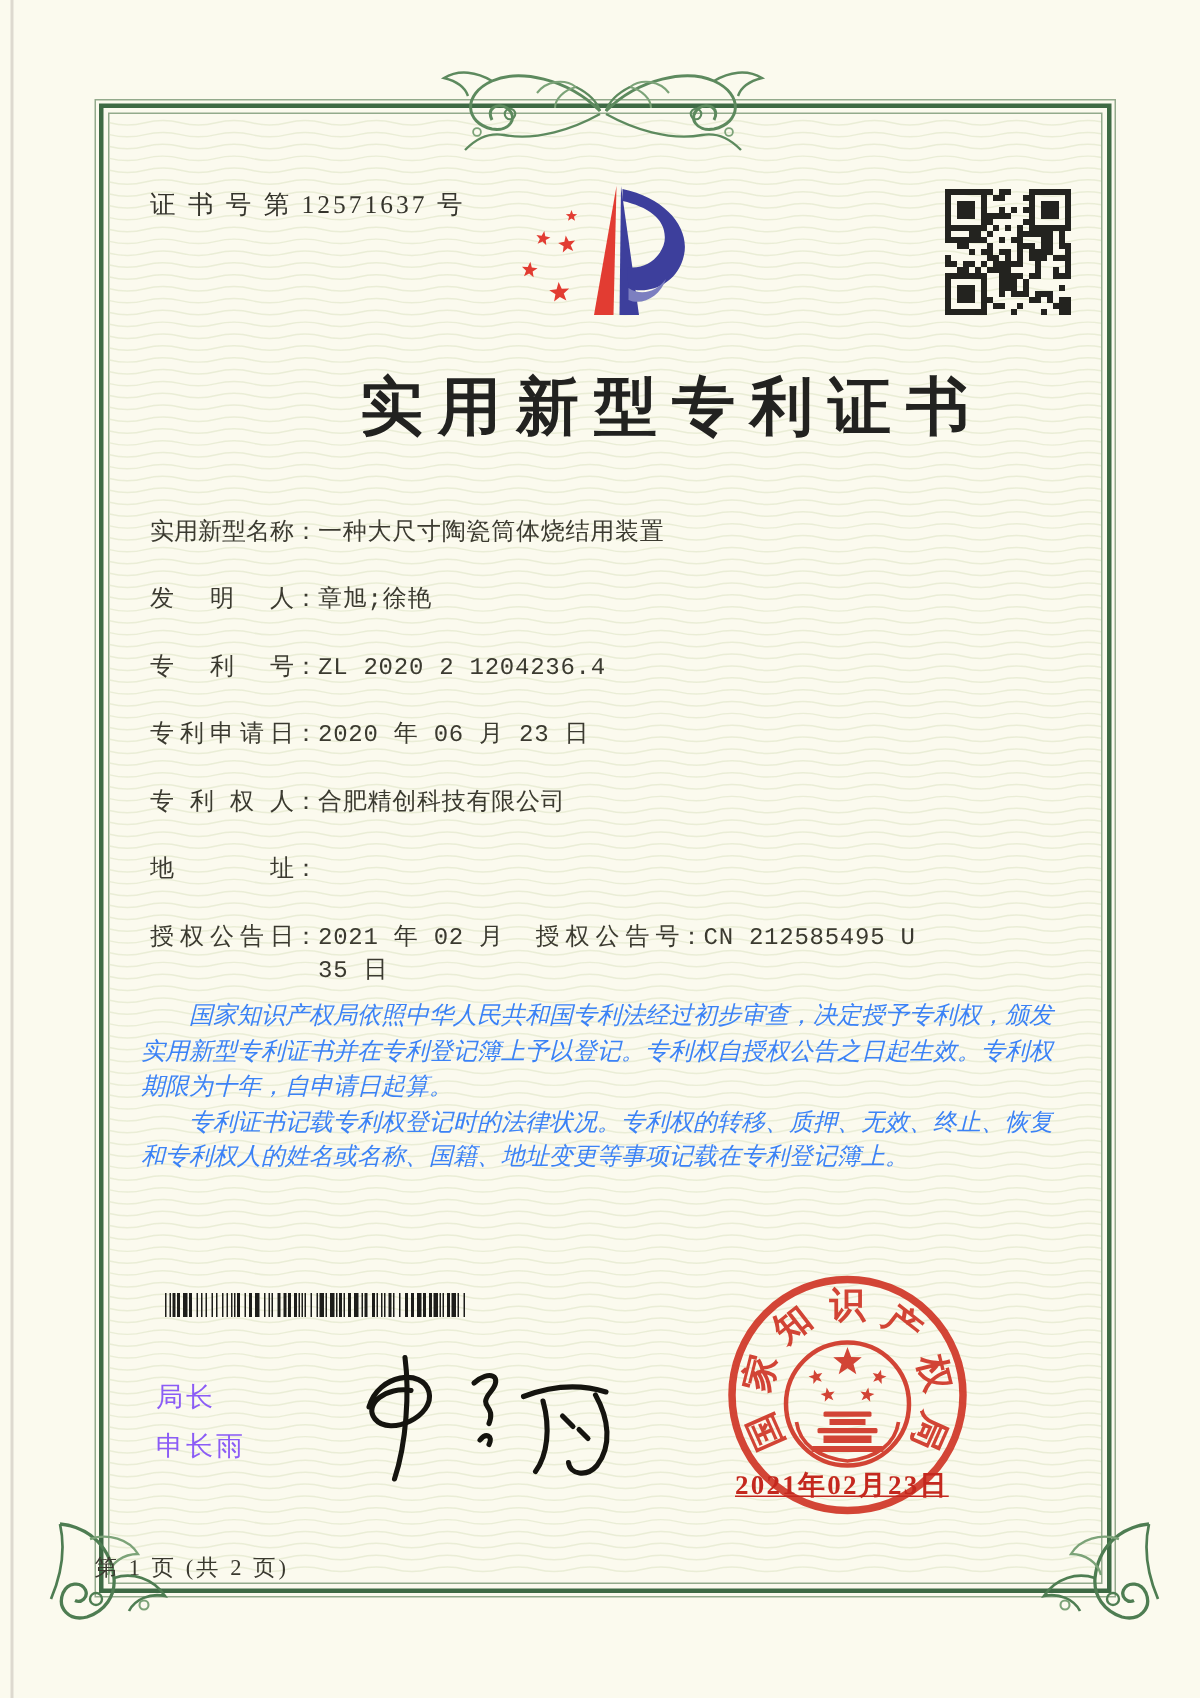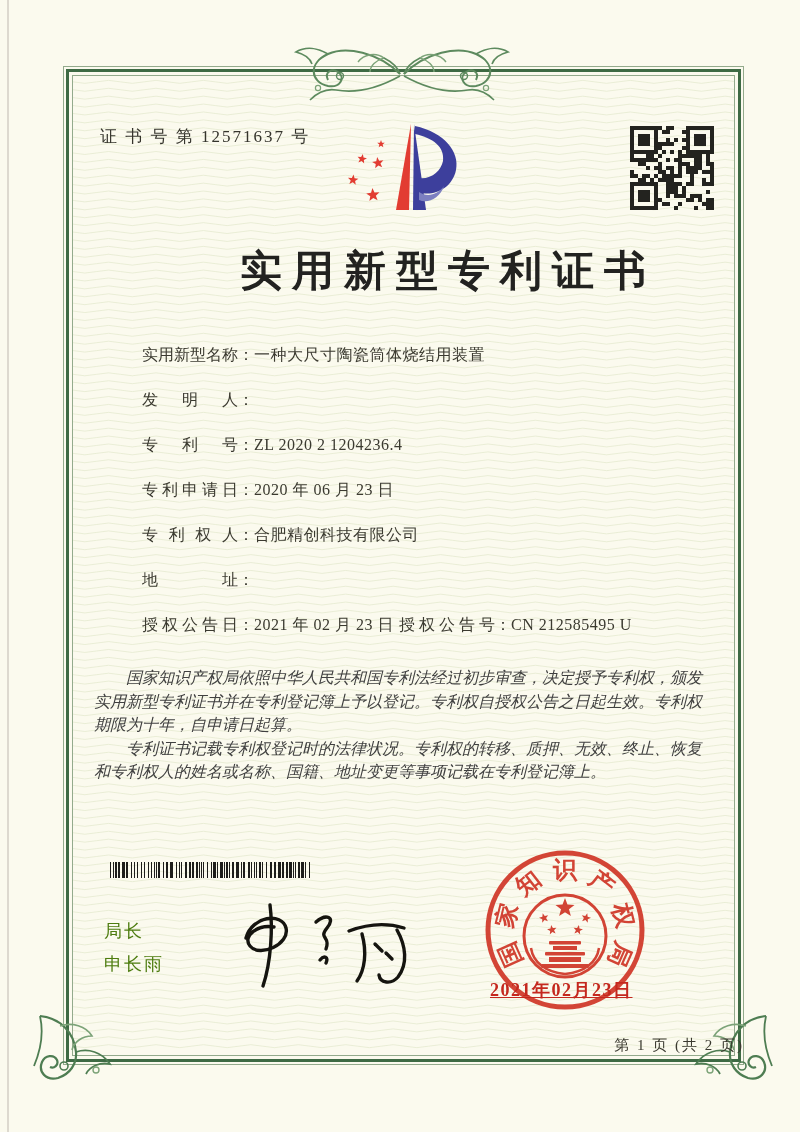--- a/index.html
+++ b/index.html
@@ -19,45 +19,45 @@
   #waves { position:absolute; left:0; top:0; width:100%; height:100%; }
 
   .cert-no { position:absolute; left:100px; top:125px; font-size:17px; letter-spacing:2px; color:#35342c; }
 
   .logo { position:absolute; left:330px; top:110px; width:132px; height:116px; }
   .qr { position:absolute; left:630px; top:126px; width:84px; height:84px; }
 
   .title { position:absolute; left:0; top:243px; width:100%; text-align:center;
     font-size:42px; font-weight:600; letter-spacing:10px; color:#222220;margin-left:48px; }
 
-  .fields { position:absolute; left:100px; top:344px; width:614px; font-size:16px; color:#3b3a30;margin-left:42px; }
+  .fields { position:absolute; left:100px; top:344px; width:614px; font-size:16px; color:#3b3a30; }
   .f-row { display:flex; margin-bottom:23px; line-height:22px; }
   .f-label { flex:0 0 96px; text-align:justify; text-align-last:justify; }
   .f-colon { flex:0 0 16px; }
-  .f-value { flex:1 1 auto; letter-spacing:0.5px; }
+  .f-value { flex:1 1 auto; letter-spacing:0.5px;font-family:Liberation Mono, monospace; }
   .f-row-double { display:flex; line-height:22px; }
   .f-group1 { display:flex; width:257px; flex:0 0 257px; }
   .f-group2 { display:flex; flex:1 1 auto;justify-content:space-between; }
 
   .paras { position:absolute; left:94px; top:666px; width:618px;
-    font-size:16px; line-height:23.5px; color:#404040; font-style:italic; }
+    font-size:16px; line-height:23.5px; color:#3b82f6; font-style:italic; }
   .paras p { text-indent:2em; }
 
   .barcode { position:absolute; left:110px; top:862px; width:200px; height:16px; }
 
   .signer { position:absolute; left:104px; top:915px;
     font-family:"Liberation Sans","DejaVu Sans",sans-serif;
-    font-size:18px; color:#4d7c0f; line-height:33px; letter-spacing:2px; }
+    font-size:18px; color:#8b5cf6; line-height:33px; letter-spacing:2px; }
   .signature { position:absolute; left:228px; top:900px; width:200px; height:90px; }
 
   .seal { position:absolute; left:483px; top:848px; width:164px; height:164px; }
   .seal-date { position:absolute; left:490px; top:978px; font-size:18px; font-weight:700;
     color:#c4281e; letter-spacing:1.5px; white-space:nowrap;text-decoration:underline; }
 
-  .page-num { position:absolute; left:63px; top:1036px; width:681px; text-align:right;
+  .page-num { position:absolute; left:63px; top:1036px; width:681px; text-align:left;
     font-size:15px; color:#3a392f; letter-spacing:2px; }
   .back-note { position:absolute; left:0; top:1083px; width:746px; text-align:center;
     font-size:15px; font-style:italic; color:#57544a; letter-spacing:3px; }
 
   .orn-top { position:absolute; left:288px; top:42px; width:228px; height:60px; }
   .orn-bl { position:absolute; left:30px; top:1008px; width:86px; height:78px; }
   .orn-br { position:absolute; left:690px; top:1008px; width:86px; height:78px; transform:scaleX(-1); }
 </style>
 </head>
 <body>
@@ -488,20 +488,21 @@
 
   <div class="fields">
     <div class="f-row">
       <span class="f-label">实用新型名称</span>
         <span class="f-colon">：</span>
       <span class="f-value">一种大尺寸陶瓷筒体烧结用装置</span>
     </div>
     <div class="f-row">
       <span class="f-label">发明人</span>
         <span class="f-colon">：</span>
+      <span class="f-value">章旭;徐艳</span>
     </div>
     <div class="f-row">
       <span class="f-label">专利号</span>
         <span class="f-colon">：</span>
       <span class="f-value">ZL 2020 2 1204236.4</span>
     </div>
     <div class="f-row">
       <span class="f-label">专利申请日</span>
         <span class="f-colon">：</span>
       <span class="f-value">2020 年 06 月 23 日</span>
@@ -512,21 +513,21 @@
       <span class="f-value">合肥精创科技有限公司</span>
     </div>
     <div class="f-row">
       <span class="f-label">地址</span>
         <span class="f-colon">：</span>
     </div>
     <div class="f-row-double">
       <span class="f-group1">
         <span class="f-label">授权公告日</span>
           <span class="f-colon">：</span>
-        <span class="f-value">2021 年 02 月 23 日</span>
+        <span class="f-value">2021 年 02 月 35 日</span>
       </span>
       <span class="f-group2">
         <span class="f-label">授权公告号</span>
           <span class="f-colon">：</span>
         <span class="f-value">CN 212585495 U</span>
       </span>
     </div>
   </div>
 
   <div class="paras">

